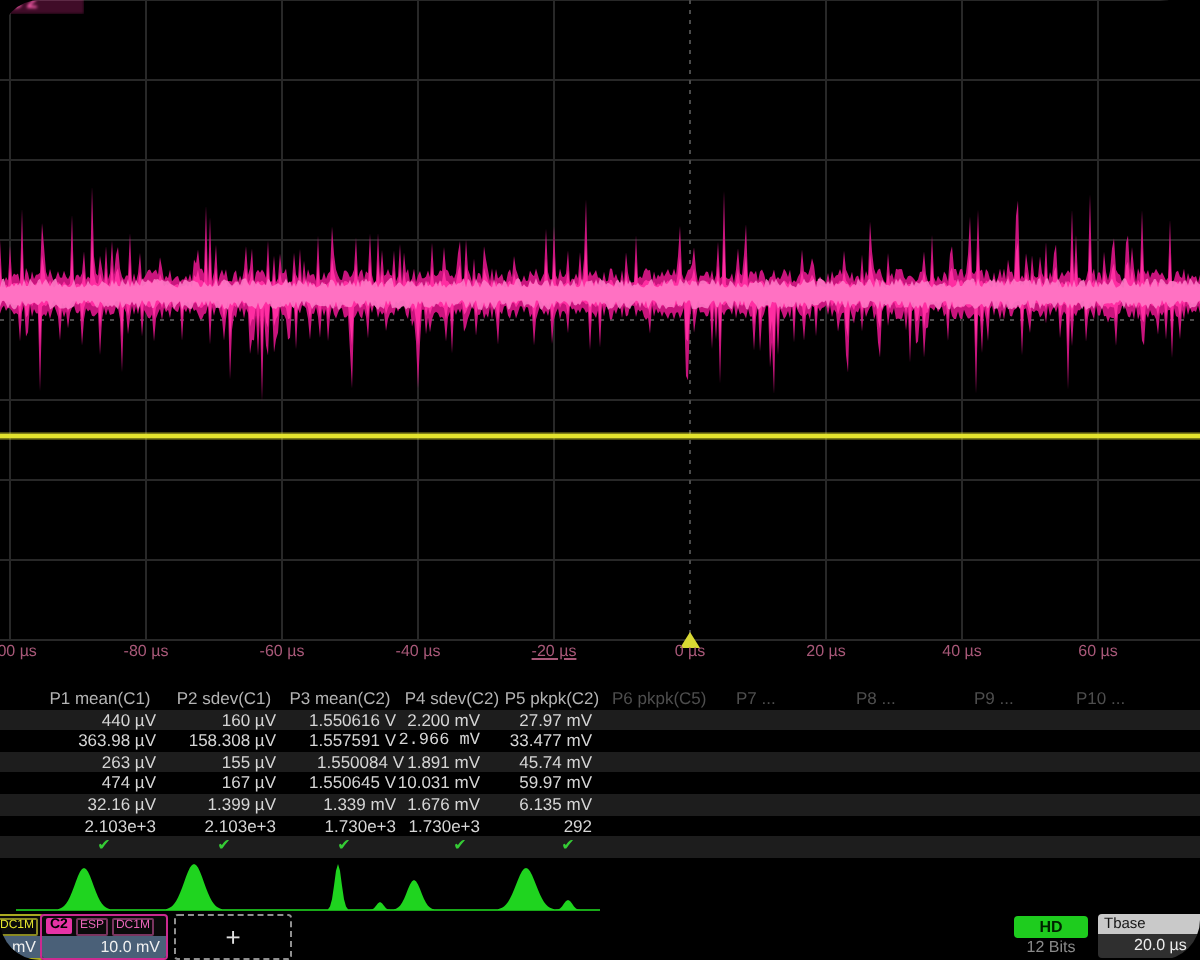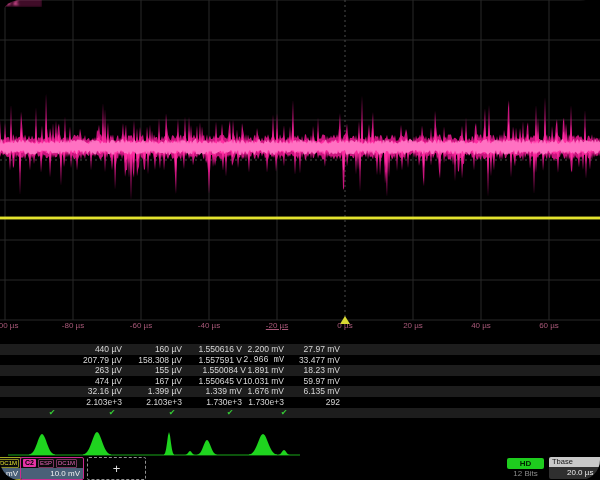--- a/index.html
+++ b/index.html
@@ -16,21 +16,21 @@
   #wave{position:absolute;left:0;top:0;}
   
   #axis{position:absolute;left:0;top:321px;width:600px;height:11px;}
   #axis .tick{position:absolute;top:0;transform:translateX(-50%);font-size:8px;color:#a85878;white-space:nowrap;}
   
   #ptable{position:absolute;left:0;top:344px;width:600px;}
   .prow{position:relative;width:600px;height:10.6px;line-height:10.6px;font-size:8.5px;}
   .prow.band{background:#1d1d1d;}
   .hcell{position:absolute;width:70px;text-align:center;color:#b4b4b4;}
   .dimcell{position:absolute;color:#4e4e4e;white-space:nowrap;}
-  .vcell{position:absolute;width:78px;text-align:right;color:#d6d6d6;transform:translateX(-100%);margin-left:44px;}
+  .vcell{position:absolute;width:78px;text-align:right;color:#d6d6d6;transform:translateX(-100%);}
   .ccell{position:absolute;width:20px;text-align:center;color:#35cc35;font-size:8px;transform:translateX(-100%);}
   
   #hist{position:absolute;left:0;top:430px;}
   
   #bottom{position:absolute;left:0;top:457px;width:600px;height:23px;}
   .descbox{position:absolute;top:0;height:21px;border:1px solid;border-radius:2px;overflow:hidden;background:#0a0a0a;}
   .descbox .row1{height:10px;display:flex;align-items:center;gap:2px;padding:0 2px;}
   .descbox .row2{height:11px;display:flex;align-items:center;justify-content:flex-end;
     background:#4a6078;color:#f0f0f0;font-size:8px;padding:0 3px;}
   .chanbadge{font-size:7px;font-weight:bold;color:#000;padding:0 2px;border-radius:1px;line-height:8px;}
@@ -90,40 +90,52 @@
       <span class="tick" style="left: 141px; text-align: right;">-60 µs</span>
       <span class="tick" style="left: 209px;">-40 µs</span>
       <span class="tick" style="left: 277px; text-decoration: underline;">-20 µs</span>
       <span class="tick" style="left: 345px;">0 µs</span>
       <span class="tick" style="left: 413px;">20 µs</span>
       <span class="tick" style="left: 481px;">40 µs</span>
       <span class="tick" style="left: 549px;">60 µs</span>
     </div>
 
   <div id="ptable">
+      <div class="prow">
+        <div class="hcell" style="left: 15px;">P1 mean(C1)</div>
+        <div class="hcell" style="left: 77px;">P2 sdev(C1)</div>
+        <div class="hcell" style="left: 135px;">P3 mean(C2)</div>
+        <div class="hcell" style="left: 191px;">P4 sdev(C2)</div>
+        <div class="hcell" style="left: 241px;">P5 pkpk(C2)</div>
+        <div class="dimcell" style="left: 306px;">P6 pkpk(C5)</div>
+        <div class="dimcell" style="left: 368px;">P7 ...</div>
+        <div class="dimcell" style="left: 428px;">P8 ...</div>
+        <div class="dimcell" style="left: 487px;">P9 ...</div>
+        <div class="dimcell" style="left: 538px;">P10 ...</div>
+      </div>
       <div class="prow band">
         <div class="vcell" style="left: 78px;">440 µV</div>
         <div class="vcell" style="left: 138px;">160 µV</div>
         <div class="vcell" style="left: 198px;">1.550616 V</div>
         <div class="vcell" style="left: 240px;">2.200 mV</div>
         <div class="vcell" style="left: 296px; padding-left: 32px;">27.97 mV</div>
       </div>
       <div class="prow">
-        <div class="vcell" style="left: 78px;">207.79 µV</div>
+        <div class="vcell" style="left: 78px;">363.98 µV</div>
         <div class="vcell" style="left: 138px;">158.308 µV</div>
         <div class="vcell" style="left: 198px;">1.557591 V</div>
         <div class="vcell" style="left: 240px; font-family: Liberation Mono, monospace;">2.966 mV</div>
         <div class="vcell" style="left: 296px;">33.477 mV</div>
       </div>
       <div class="prow band">
         <div class="vcell" style="left: 78px;">263 µV</div>
         <div class="vcell" style="left: 138px;">155 µV</div>
         <div class="vcell" style="left: 202px;">1.550084 V</div>
         <div class="vcell" style="left: 240px;">1.891 mV</div>
-        <div class="vcell" style="left: 296px;">18.23 mV</div>
+        <div class="vcell" style="left: 296px;">45.74 mV</div>
       </div>
       <div class="prow">
         <div class="vcell" style="left: 78px;">474 µV</div>
         <div class="vcell" style="left: 138px;">167 µV</div>
         <div class="vcell" style="left: 198px;">1.550645 V</div>
         <div class="vcell" style="left: 240px;">10.031 mV</div>
         <div class="vcell" style="left: 296px;">59.97 mV</div>
       </div>
       <div class="prow band">
         <div class="vcell" style="left: 78px;">32.16 µV</div>

